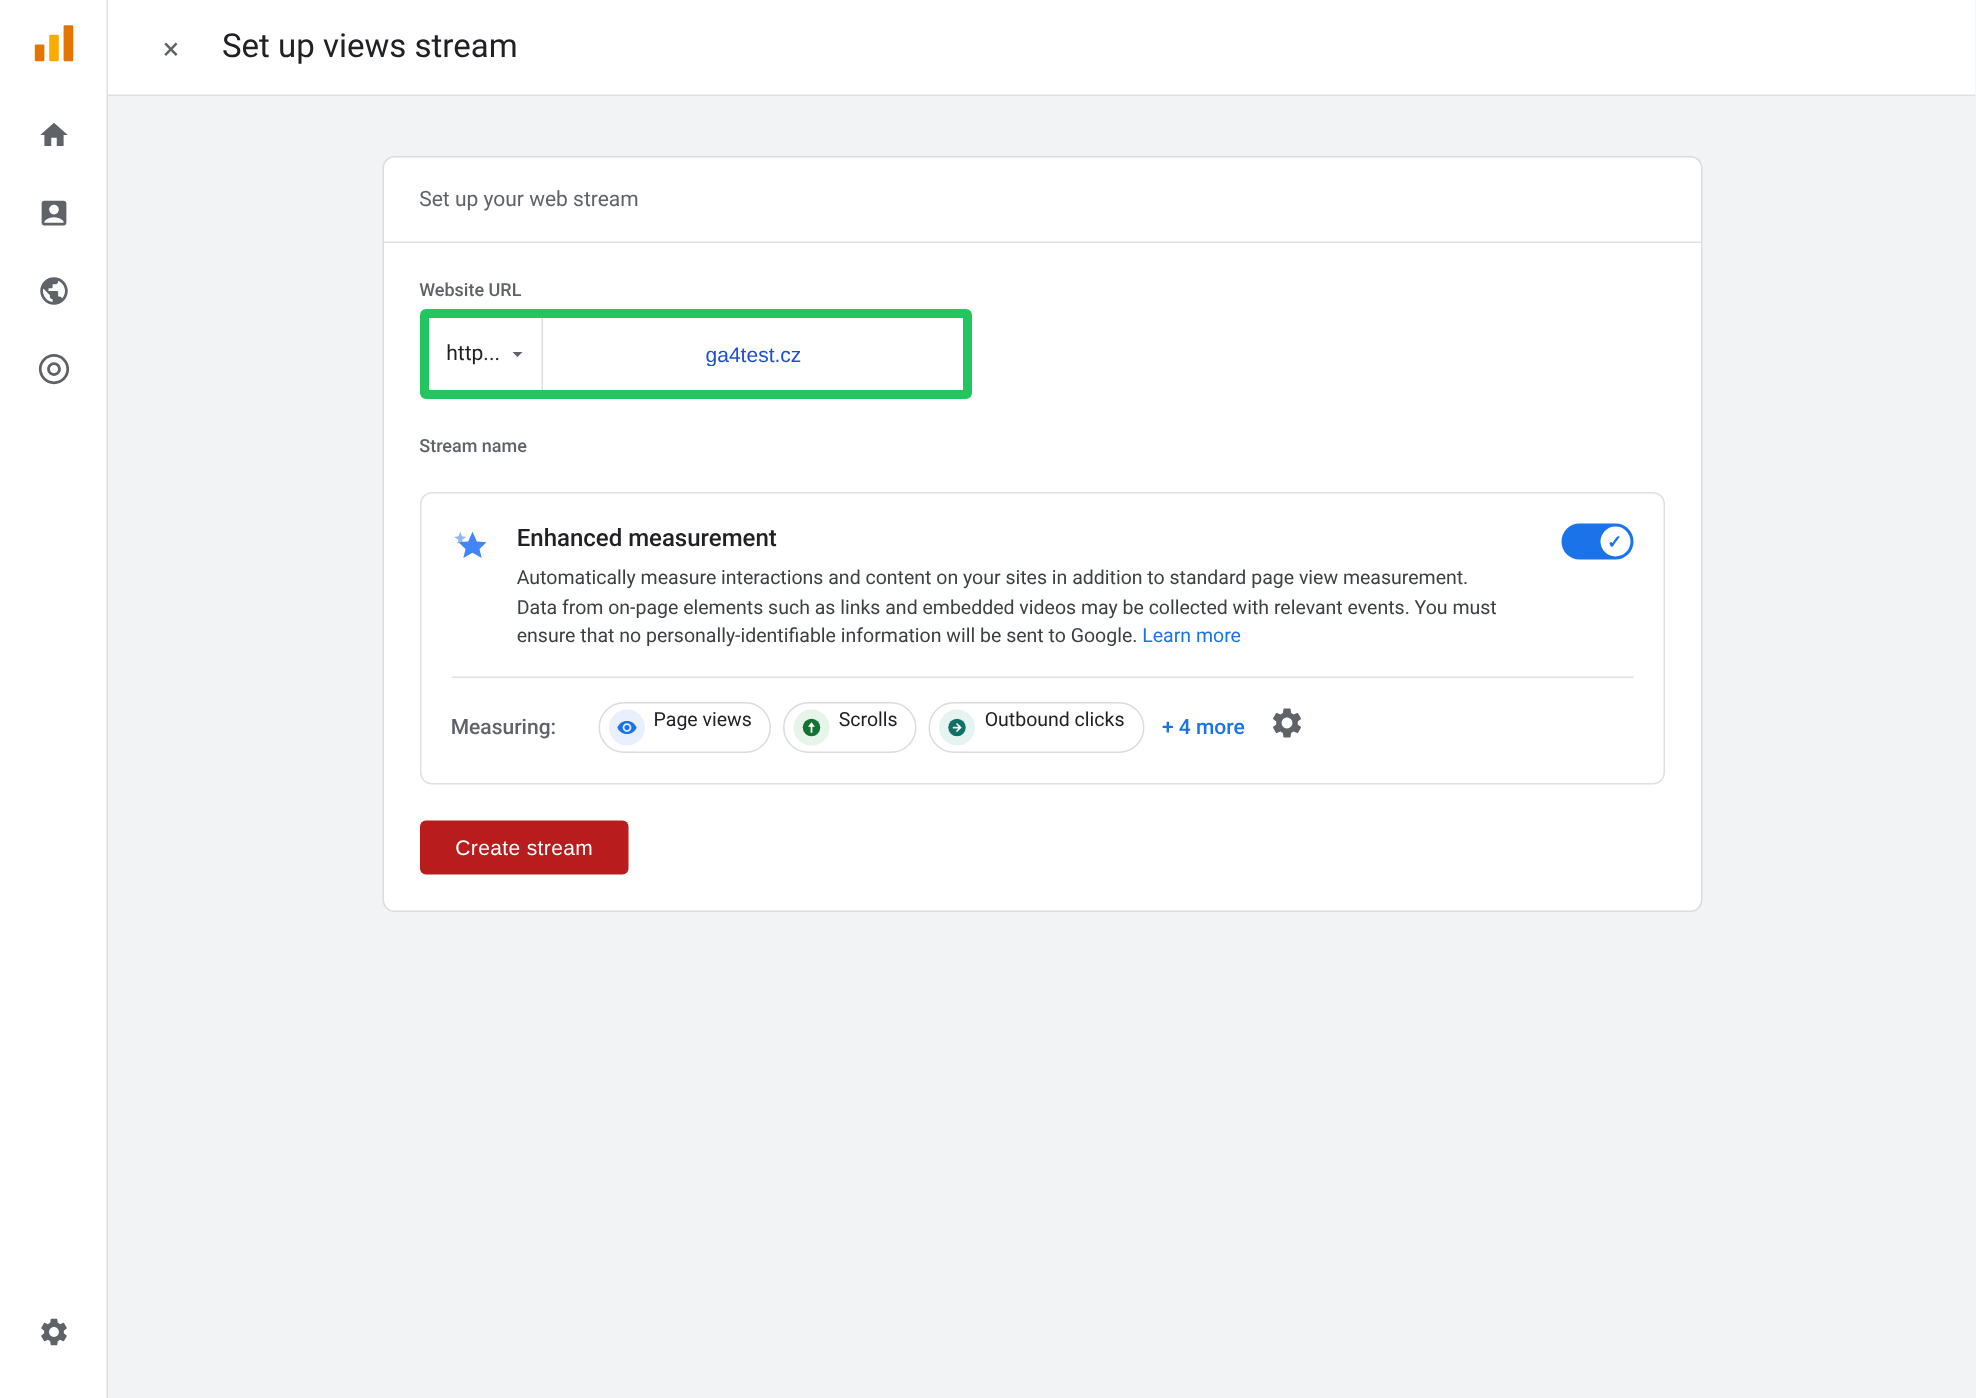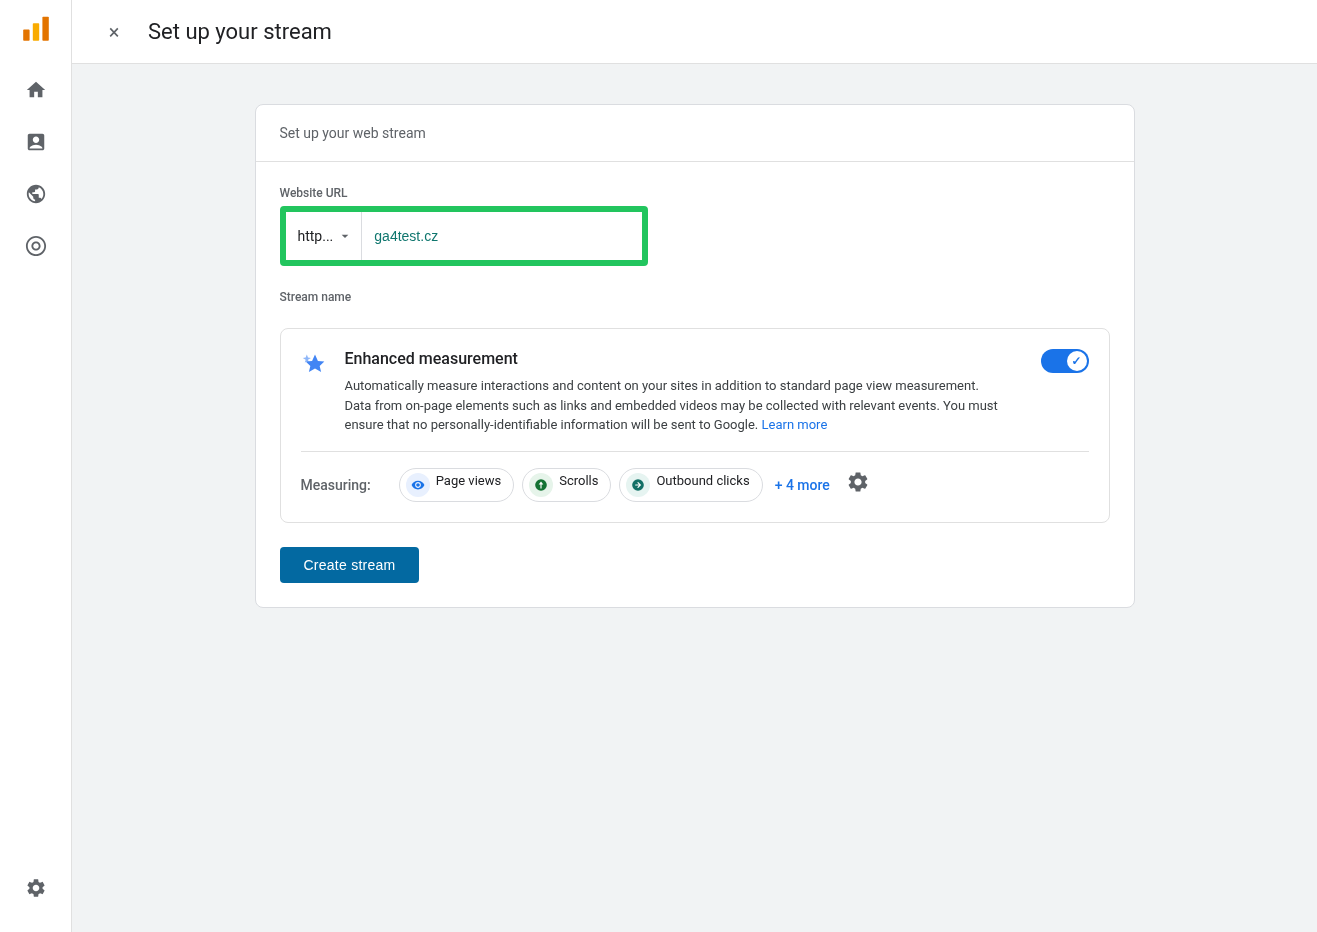--- a/index.html
+++ b/index.html
@@ -156,22 +156,23 @@
       color: #202124;
       gap: 4px;
       white-space: nowrap;
     }
     .url-input {
       border: none;
       outline: none;
       padding: 0 12px;
       height: 48px;
       font-size: 14px;
-      color: #0f766e;
+      color: #1d4ed8;
       width: 280px;
+      text-align: center;
     }
 
     
     .stream-name-input {
       height: 48px;
       border: 2px solid #1a73e8;
       border-radius: 4px;
       padding: 0 12px;
       font-size: 14px;
       color: #202124;
@@ -323,21 +324,21 @@
       margin-left: 8px;
     }
 
     
     .create-btn-wrapper {
       padding: 24px;
       padding-top: 0;
     }
 
     .create-btn {
-      background: #0369a1;
+      background: #b91c1c;
       color: #fff;
       border: none;
       border-radius: 4px;
       padding: 10px 24px;
       font-size: 14px;
       font-weight: 500;
       cursor: pointer;
       letter-spacing: 0.25px;
     }
 
@@ -388,21 +389,21 @@
     </div>
   </div>
 </div>
 
 <div class="main">
 
   <div class="topbar">
     <div class="topbar-close">
       <span>×</span>
     </div>
-    <h1 class="topbar-title">Set up your stream</h1>
+    <h1 class="topbar-title">Set up views stream</h1>
   </div>
 
   <div class="content">
     <div class="card">
 
       <div class="card-header">
         <span>Set up your web stream</span>
       </div>
 
       <div class="card-body">

